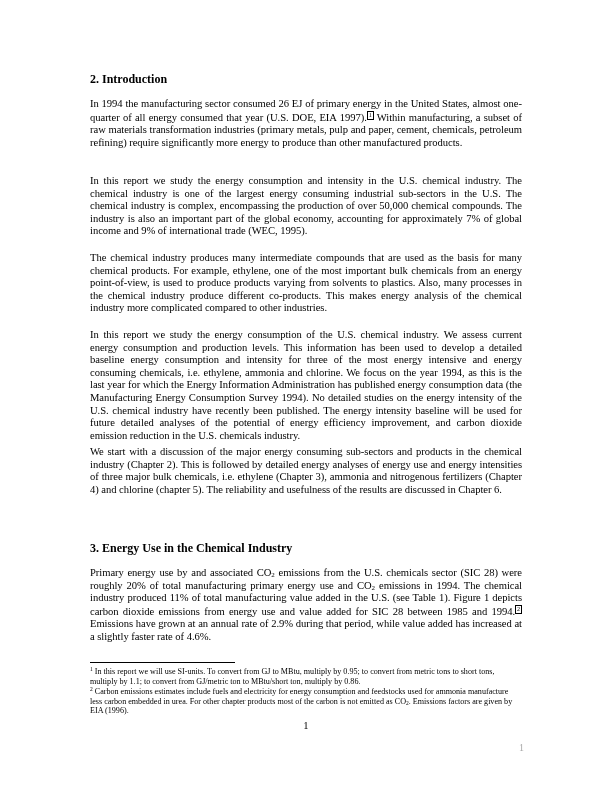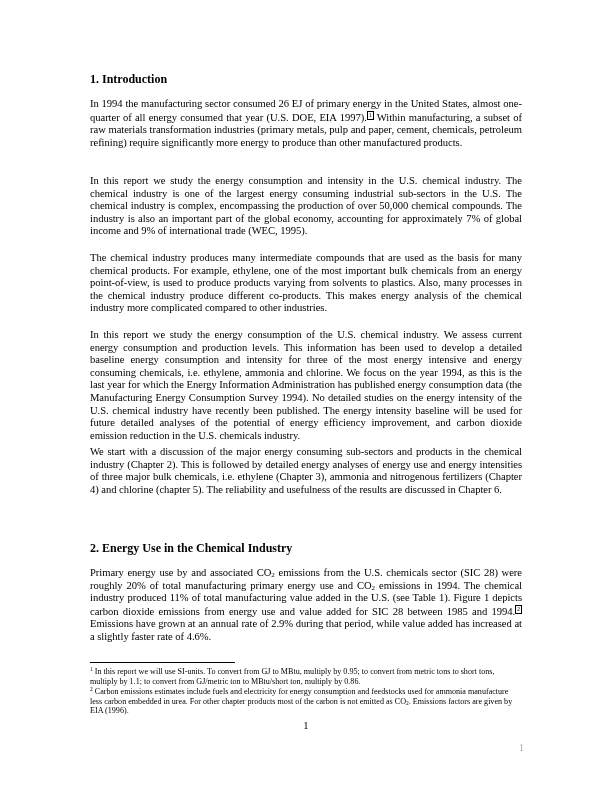--- a/index.html
+++ b/index.html
@@ -24,33 +24,33 @@
     .pagenum { position: absolute; width: 612px; left: 0; text-align: center;
                font-size: 10.6px; }
     .viewer-pagenum { position: absolute; right: 88px; font-size: 10px; color: #a8a8a8;
                       font-family: "Liberation Serif", serif; }
   </style>
 </head>
 <body>
 
 <div class="page">
 
-  <h1 class="sec" style="top:72px;">1. Introduction</h1>
+  <h1 class="sec" style="top:72px;">2. Introduction</h1>
 
   <p class="body" style="top:98px;"><span>In 1994 the manufacturing sector consumed 26 EJ of primary energy in the United States, almost one-quarter of all energy consumed that year (U.S. DOE, EIA 1997).</span><span class="fnmark">1</span><span> Within manufacturing, a subset of raw materials transformation industries (primary metals, pulp and paper, cement, chemicals, petroleum refining) require significantly more energy to produce than other manufactured products.</span></p>
 
   <p class="body" style="top:175px;">In this report we study the energy consumption and intensity in the U.S. chemical industry. The chemical industry is one of the largest energy consuming industrial sub-sectors in the U.S. The chemical industry is complex, encompassing the production of over 50,000 chemical compounds. The industry is also an important part of the global economy, accounting for approximately 7% of global income and 9% of international trade (WEC, 1995).</p>
 
   <p class="body" style="top:252px;">The chemical industry produces many intermediate compounds that are used as the basis for many chemical products. For example, ethylene, one of the most important bulk chemicals from an energy point-of-view, is used to produce products varying from solvents to plastics. Also, many processes in the chemical industry produce different co-products. This makes energy analysis of the chemical industry more complicated compared to other industries.</p>
 
   <p class="body" style="top:329px;">In this report we study the energy consumption of the U.S. chemical industry. We assess current energy consumption and production levels. This information has been used to develop a detailed baseline energy consumption and intensity for three of the most energy intensive and energy consuming chemicals, i.e. ethylene, ammonia and chlorine. We focus on the year 1994, as this is the last year for which the Energy Information Administration has published energy consumption data (the Manufacturing Energy Consumption Survey 1994). No detailed studies on the energy intensity of the U.S. chemical industry have recently been published. The energy intensity baseline will be used for future detailed analyses of the potential of energy efficiency improvement, and carbon dioxide emission reduction in the U.S. chemicals industry.</p>
 
   <p class="body" style="top:446px;">We start with a discussion of the major energy consuming sub-sectors and products in the chemical industry (Chapter 2). This is followed by detailed energy analyses of energy use and energy intensities of three major bulk chemicals, i.e. ethylene (Chapter 3), ammonia and nitrogenous fertilizers (Chapter 4) and chlorine (chapter 5). The reliability and usefulness of the results are discussed in Chapter 6.</p>
 
-  <h1 class="sec" style="top:541px;">2. Energy Use in the Chemical Industry</h1>
+  <h1 class="sec" style="top:541px;">3. Energy Use in the Chemical Industry</h1>
 
   <p class="body" style="top:567px;"><span>Primary energy use by and associated CO</span><sub class="s">2</sub><span> emissions from the U.S. chemicals sector (SIC 28) were roughly 20% of total manufacturing primary energy use and CO</span><sub class="s">2</sub><span> emissions in 1994. The chemical industry produced 11% of total manufacturing value added in the U.S. (see Table 1). Figure 1 depicts carbon dioxide emissions from energy use and value added for SIC 28 between 1985 and 1994.</span><span class="fnmark">2</span><span> Emissions have grown at an annual rate of 2.9% during that period, while value added has increased at a slightly faster rate of 4.6%.</span></p>
 
   <div class="rule" style="top:662px;"></div>
 
   <p class="footnote" style="top:667px;"><sup>1</sup><span> In this report we will use SI-units. To convert from GJ to MBtu, multiply by 0.95; to convert from metric tons to short tons, multiply by 1.1; to convert from GJ/metric ton to MBtu/short ton, multiply by 0.86.</span></p>
 
   <p class="footnote" style="top:687px;"><sup>2</sup><span> Carbon emissions estimates include fuels and electricity for energy consumption and feedstocks used for ammonia manufacture less carbon embedded in urea. For other chapter products most of the carbon is not emitted as CO</span><sub>2</sub><span>. Emissions factors are given by EIA (1996).</span></p>
 
 </div>

